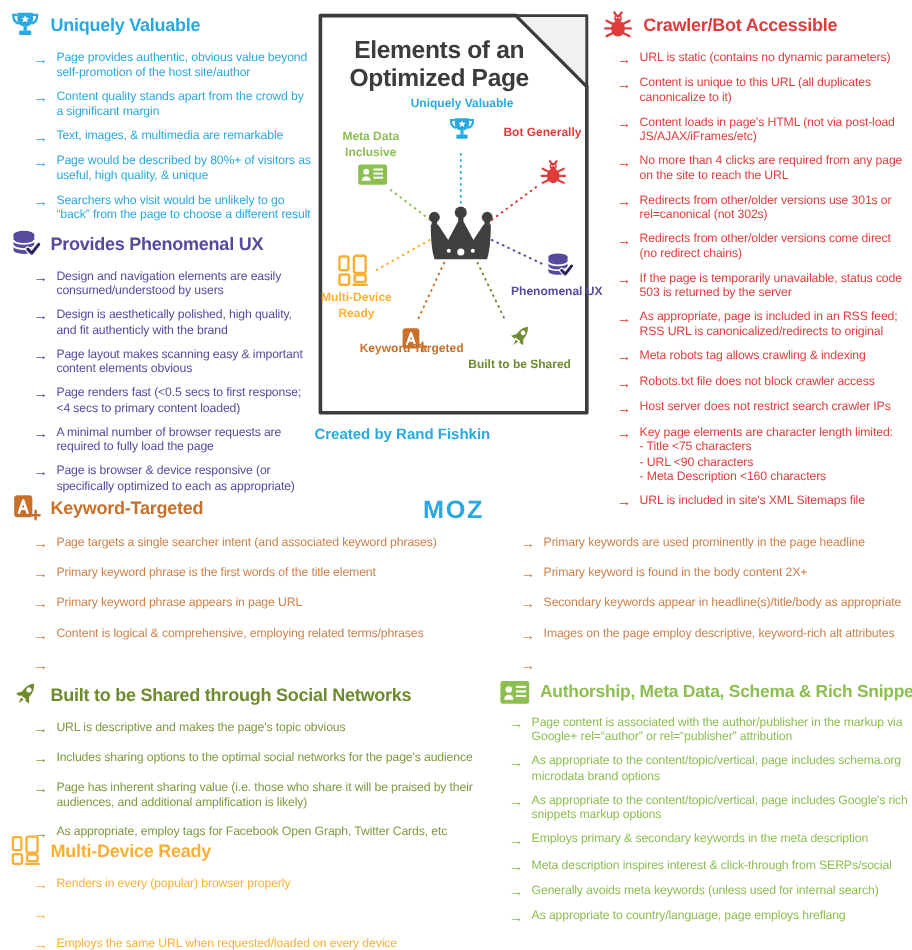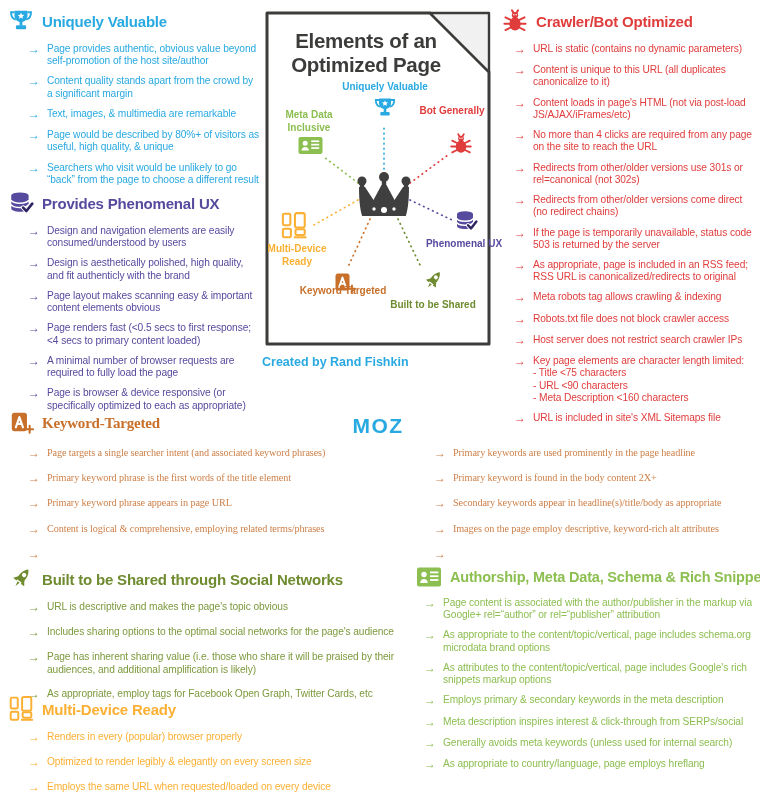--- a/index.html
+++ b/index.html
@@ -15,21 +15,21 @@
   .items{padding-left:20px;}
   .tight{padding-left:12px;}
   .item{display:flex;align-items:flex-start;gap:6px;margin-bottom:8px;}
   .roomy .item{margin-bottom:12px;}
   .arrow{font-size:12px;font-weight:700;line-height:1.1;min-width:13px;}
   .txt{font-size:10.2px;font-weight:400;line-height:1.2;letter-spacing:-0.1px;white-space:pre-line;}
 
   .c-blue{color:#29a9e1;}
   .c-purple{color:#564a9e;}
   .c-red{color:#e03c3c;}
-  .c-orange{color:#c8702a;font-family:Liberation Serif, serif;}
+  .c-orange{color:#c8702a;}
   .c-orange .txt,.c-orange .arrow{color:#cd8049;}
   .c-olive{color:#6f8b2f;}
   .c-olive .txt,.c-olive .arrow{color:#7d9a3e;}
   .c-yellow{color:#fbb034;}
   .c-green{color:#8cbe50;}
 
   
   .diagram{position:absolute;left:262px;top:8px;width:232px;height:400px;}
   .page{fill:#ffffff;stroke:#3c3c3b;stroke-width:3;stroke-linejoin:round;}
   .fold{fill:#f1f1f1;stroke:#3c3c3b;stroke-width:2.4;stroke-linejoin:round;}
@@ -141,21 +141,21 @@
               <path d="M16,18 L20.8,20.4"></path>
             <path d="M10.6,4.4 L9.2,2.2"></path>
               <path d="M13.4,4.4 L14.8,2.2"></path>
           </g>
           <circle cx="12" cy="6.6" r="2.9" fill="#e03c3c"></circle>
           <ellipse cx="12" cy="14.6" rx="5.3" ry="6.1" fill="#e03c3c"></ellipse>
           <circle cx="10.9" cy="6.2" r="0.7" fill="#ffffff"></circle>
           <circle cx="13.1" cy="6.2" r="0.7" fill="#ffffff"></circle>
         </svg>
       </span>
-      <h2>Crawler/Bot Optimized</h2>
+      <h2>Crawler/Bot Accessible</h2>
     </header>
     <div class="items tight">
         <div class="item">
           <span class="arrow">→</span>
           <span class="txt">URL is static (contains no dynamic parameters)</span>
         </div>
         <div class="item">
           <span class="arrow">→</span>
           <span class="txt">Content is unique to this URL (all duplicates canonicalize to it)</span>
         </div>
@@ -431,21 +431,20 @@
       </span>
       <h2>Multi-Device Ready</h2>
     </header>
     <div class="items">
         <div class="item">
           <span class="arrow">→</span>
           <span class="txt">Renders in every (popular) browser properly</span>
         </div>
         <div class="item">
           <span class="arrow">→</span>
-          <span class="txt">Optimized to render legibly &amp; elegantly on every screen size</span>
         </div>
         <div class="item">
           <span class="arrow">→</span>
           <span class="txt">Employs the same URL when requested/loaded on every device</span>
         </div>
       </div>
   </section>
 
   <section class="sec c-green" style="left:416px;top:566px;width:344px;">
     <header class="sec-h">
@@ -465,21 +464,21 @@
         <div class="item">
           <span class="arrow">→</span>
           <span class="txt">Page content is associated with the author/publisher in the markup via Google+ rel=“author” or rel=“publisher” attribution</span>
         </div>
         <div class="item">
           <span class="arrow">→</span>
           <span class="txt">As appropriate to the content/topic/vertical, page includes schema.org microdata brand options</span>
         </div>
         <div class="item">
           <span class="arrow">→</span>
-          <span class="txt">As attributes to the content/topic/vertical, page includes Google's rich snippets markup options</span>
+          <span class="txt">As appropriate to the content/topic/vertical, page includes Google's rich snippets markup options</span>
         </div>
         <div class="item">
           <span class="arrow">→</span>
           <span class="txt">Employs primary &amp; secondary keywords in the meta description</span>
         </div>
         <div class="item">
           <span class="arrow">→</span>
           <span class="txt">Meta description inspires interest &amp; click-through from SERPs/social</span>
         </div>
         <div class="item">

